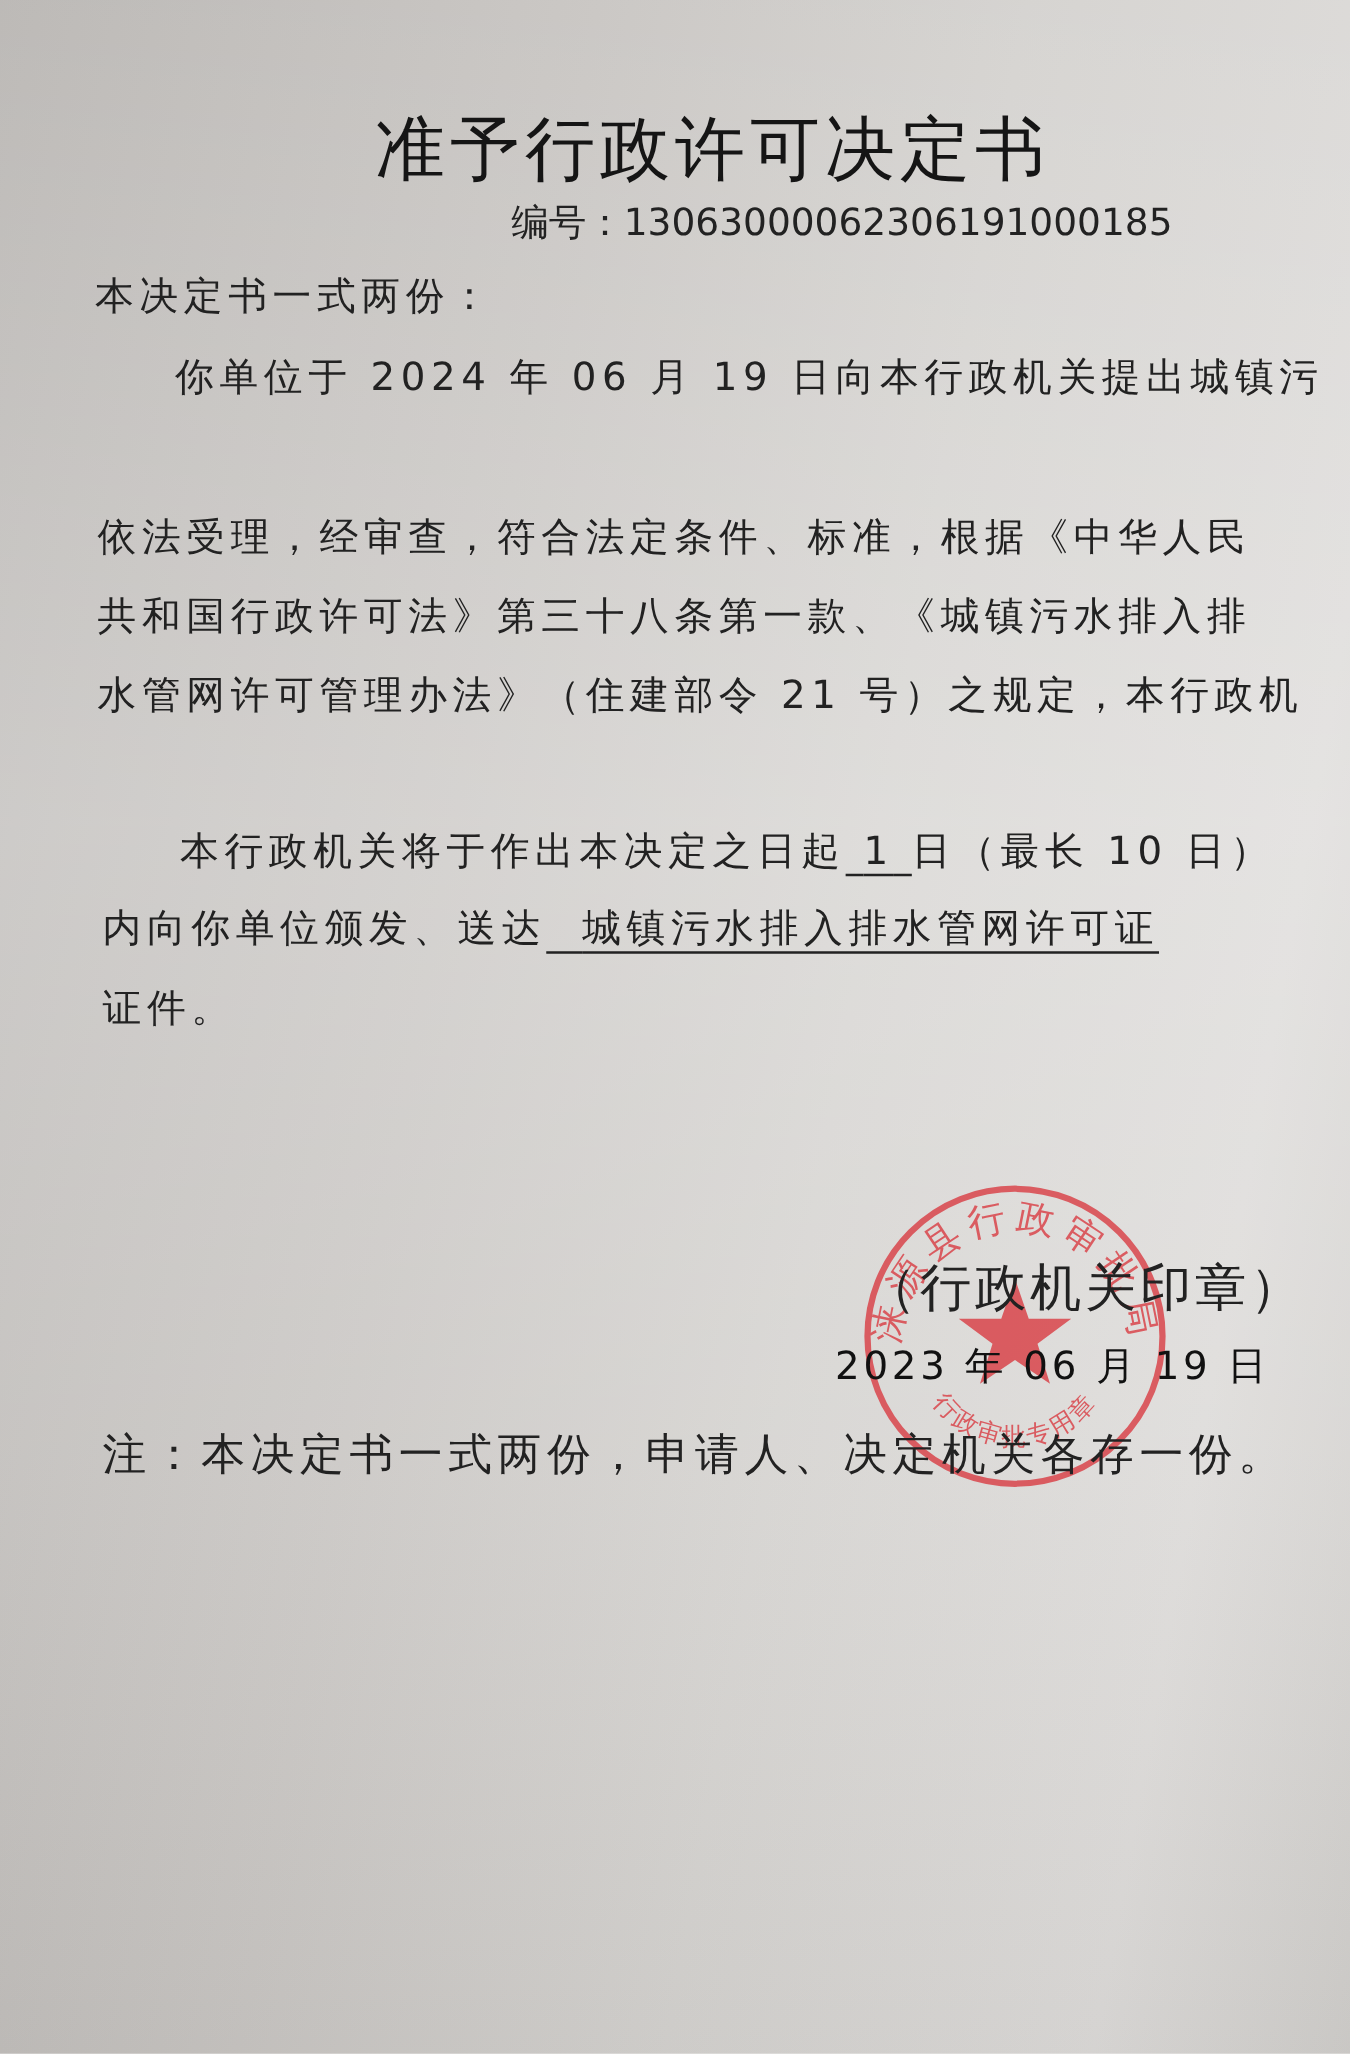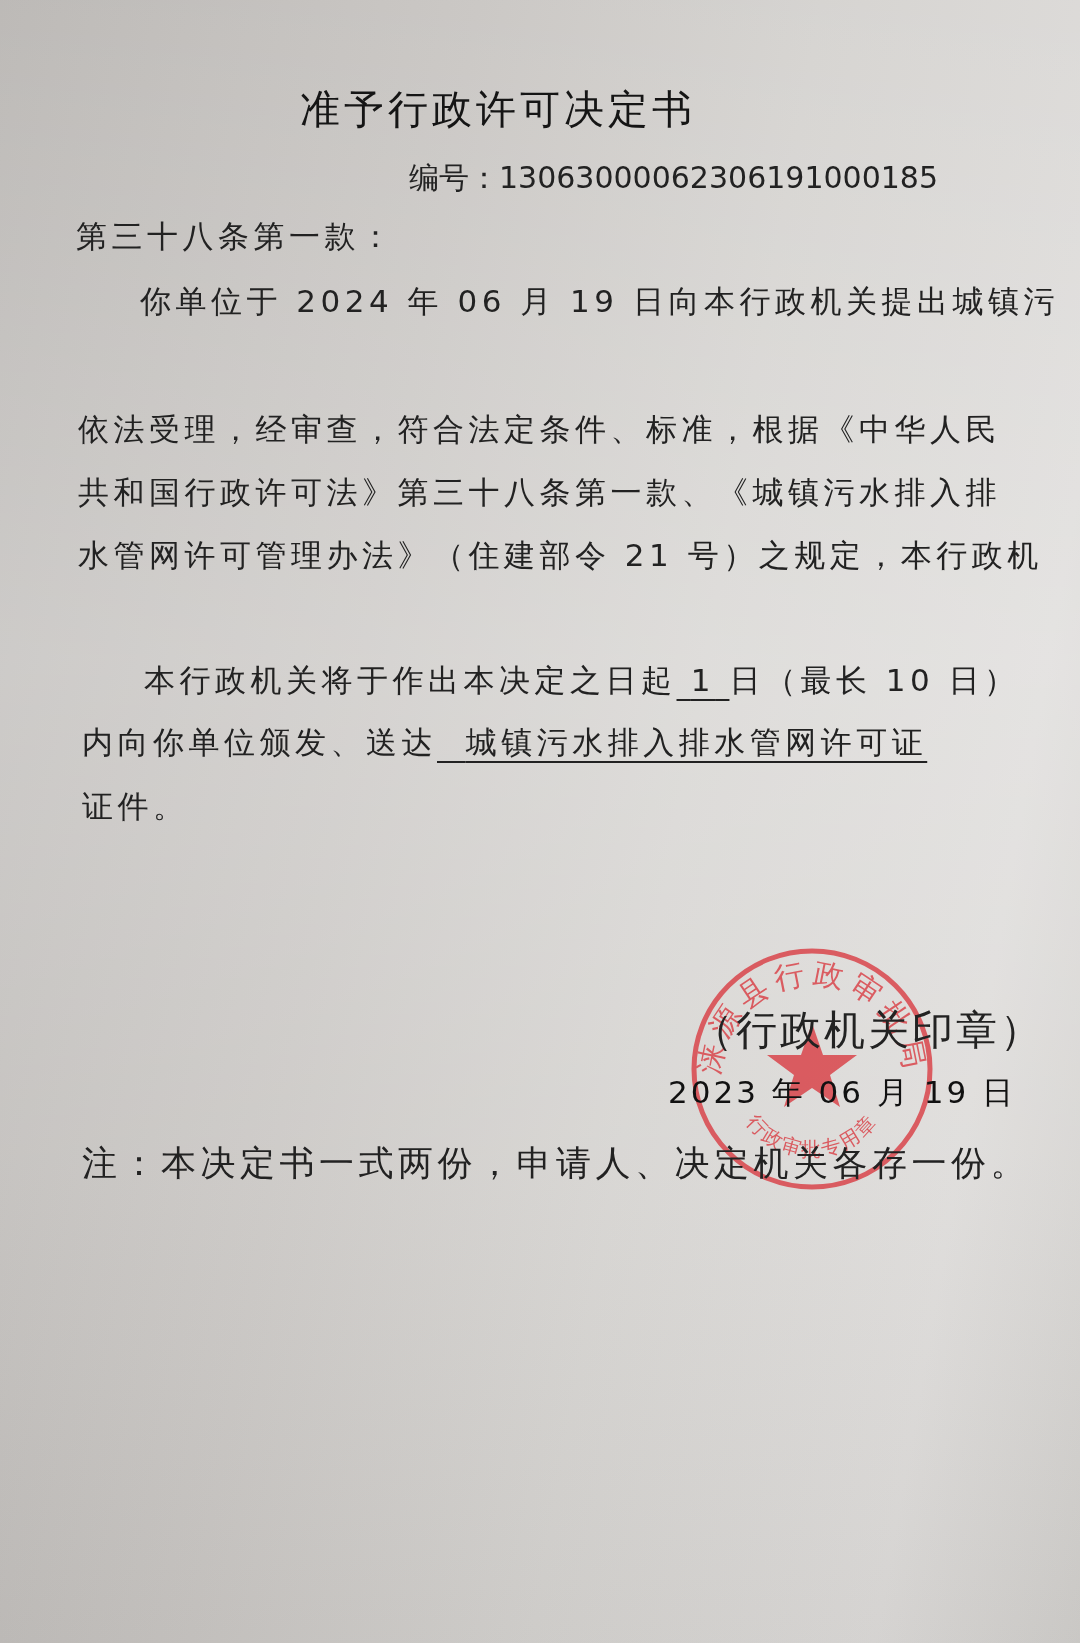--- a/index.html
+++ b/index.html
@@ -8,21 +8,21 @@
     background: linear-gradient(100deg, #b9b6b3 0%, #c8c5c2 35%, #d4d2cf 60%, #dcdad8 85%, #d0cecb 100%);
     font-family: "DejaVu Sans", "Liberation Sans", sans-serif;
     color: #1e1e1e;
   }
   .page {
     position: absolute; left: 0; top: 0; width: 1080px; height: 1643px;
     background: linear-gradient(180deg, rgba(255,255,255,0.05) 0%, rgba(255,255,255,0.25) 40%, rgba(255,255,255,0.12) 70%, rgba(0,0,0,0.03) 100%);
   }
   .title {
     position: absolute; left: 300px; top: 82px;
-    font-size: 40px; letter-spacing: 4px; color: #151515;
+    font-size: 56px; letter-spacing: 4px; color: #151515;
     font-family: "DejaVu Serif", "Liberation Serif", serif;
   }
   .docno {
     position: absolute; right: 142px; top: 158px;
     font-size: 30px; color: #222;
   }
   .line {
     position: absolute; font-size: 31px; letter-spacing: 4.5px; color: #222;
     white-space: nowrap;
   }
@@ -46,21 +46,21 @@
 <body>
 
 <div class="page">
 
   <div class="title">准予行政许可决定书</div>
 
   <div class="docno">
     <span>编号：</span><span>13063000062306191000185</span>
   </div>
 
-  <div class="line" style="left:76px; top:216px;">第三十八条第一款：</div>
+  <div class="line" style="left:76px; top:216px;">本决定书一式两份：</div>
 
   <div class="line" style="left:140px; top:281px;">
     <span>你单位于 2024 年 06 月 19 日向本行政机关提出</span><span class="u">城镇污</span>
   </div>
   <div class="line" style="left:78px; top:409px;">依法受理，经审查，符合法定条件、标准，根据《中华人民</div>
   <div class="line" style="left:78px; top:472px;">
     <span>共和国行政许可法》第三十八条第一款、</span><span class="u">《城镇污水排入排</span>
   </div>
   <div class="line" style="left:78px; top:535px;">
     <span class="u">水管网许可管理办法》</span><span>（住建部令 21 号）之规定，本行政机</span>

